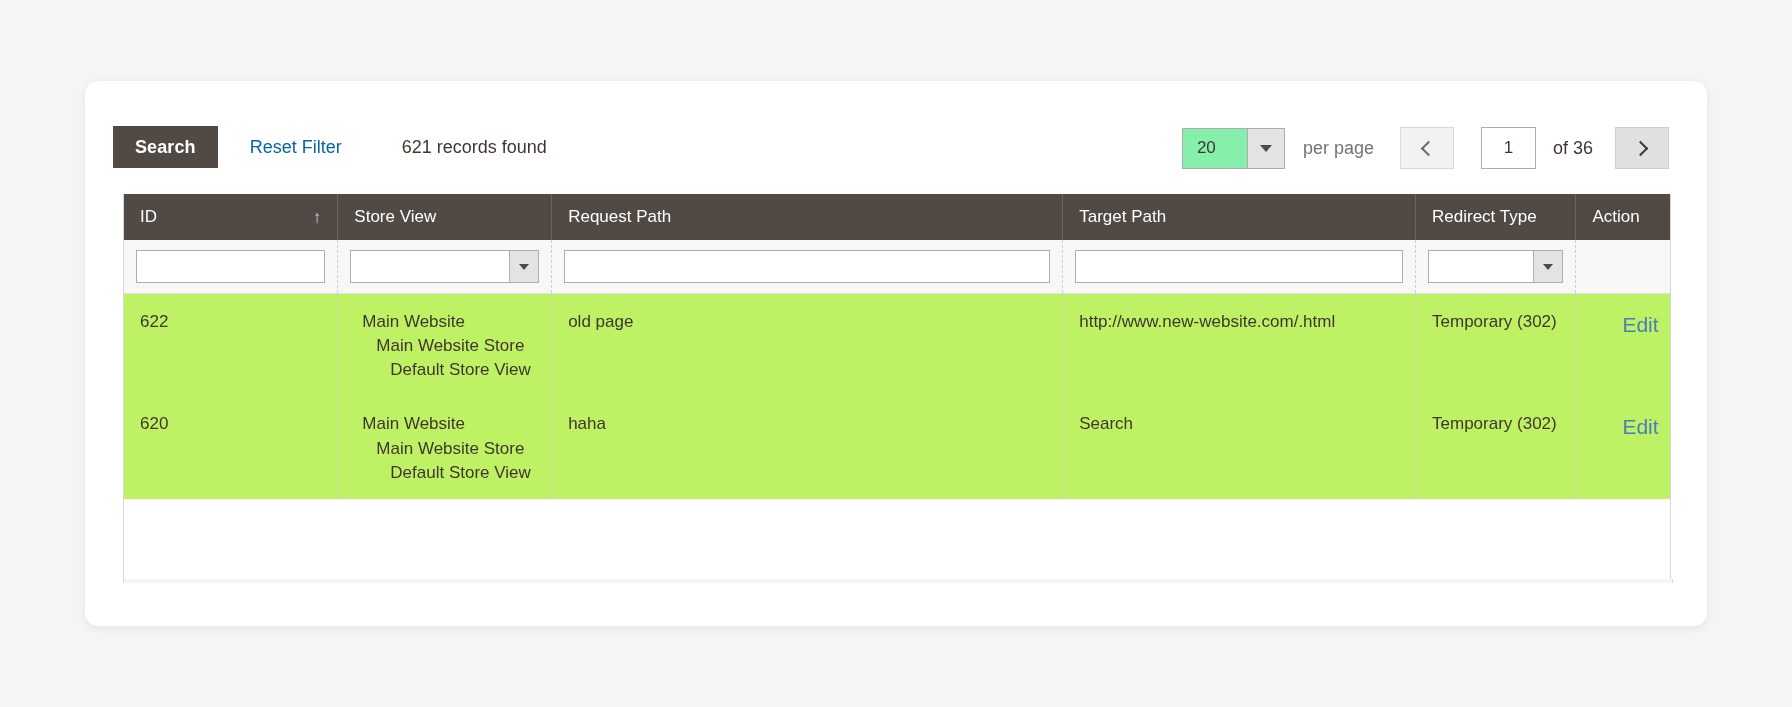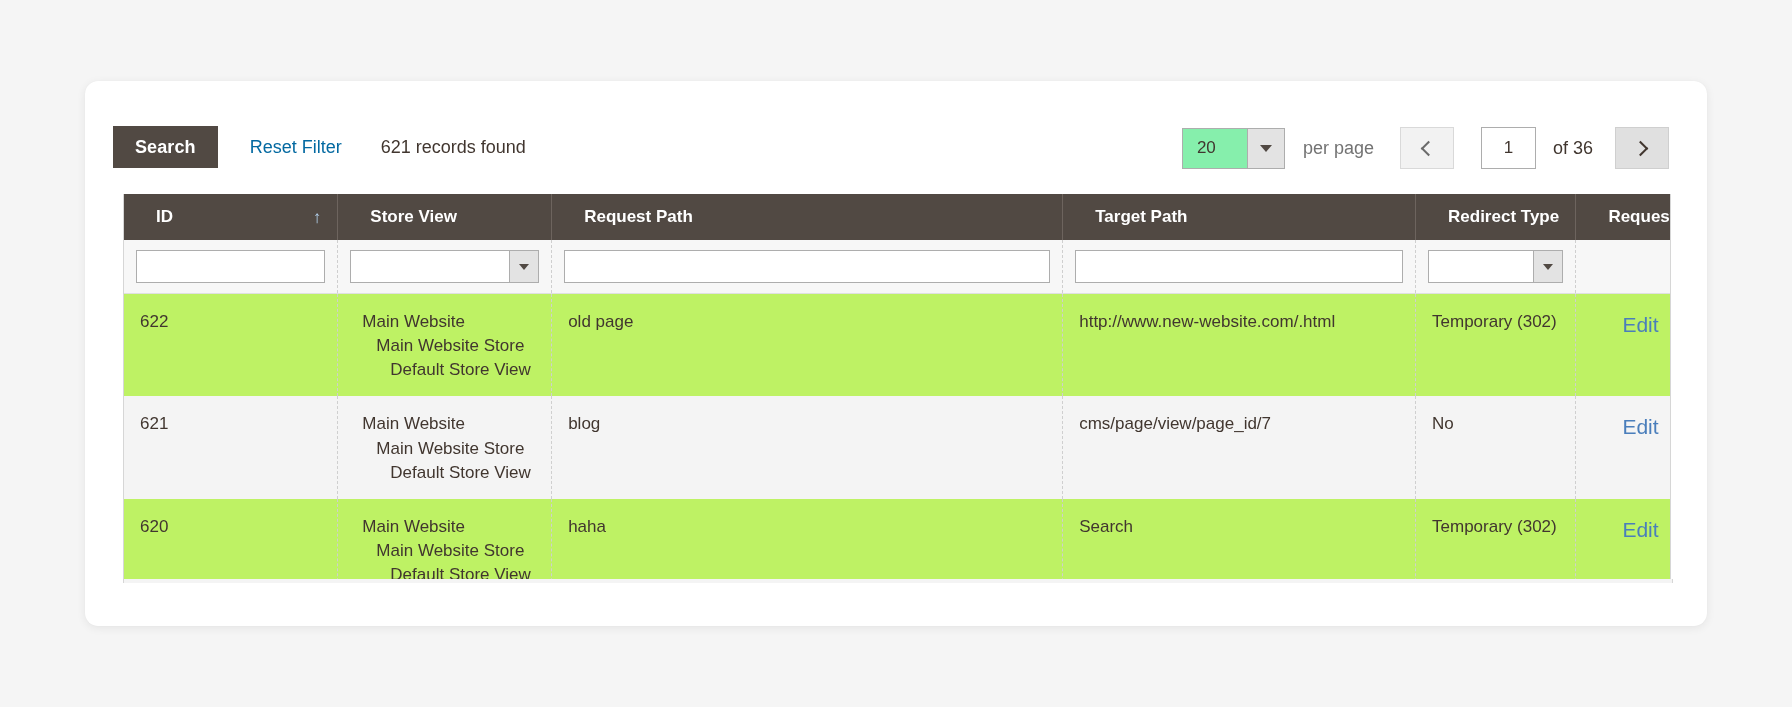--- a/index.html
+++ b/index.html
@@ -70,21 +70,21 @@
     font-size: 18px;
     margin-left: 32px;
     text-decoration: none;
     cursor: pointer;
     font-family: "Liberation Sans", sans-serif;
   }
 
   .records-found {
     color: #41362f;
     font-size: 18px;
-    margin-left: 39px;
+    margin-left: 60px;
     white-space: nowrap;
   }
 
   .toolbar-right {
     position: absolute;
     right: 0;
     top: 0;
     display: flex;
     align-items: center;
     height: 44px;
@@ -191,23 +191,23 @@
   table.grid {
     width: 1546px;
     border-collapse: collapse;
     table-layout: fixed;
   }
 
   table.grid thead th {
     background: #514943;
     color: #ffffff;
     font-size: 17px;
-    font-weight: bold;
+    font-weight: normal;
     text-align: left;
-    padding: 13px 32px;
+    padding: 13px 16px;
     height: 41px;
     border-right: 1px solid #6d645e;
     position: relative;
     white-space: nowrap;
   }
   table.grid thead th:last-child { border-right: none; }
 
   .sort-arrow {
     position: absolute;
     right: 16px;
@@ -358,21 +358,21 @@
             <th>
               <span>Request Path</span>
             </th>
             <th>
               <span>Target Path</span>
             </th>
             <th>
               <span>Redirect Type</span>
             </th>
             <th>
-              <span>Request</span>
+              <span>Action</span>
             </th>
           </tr>
         </thead>
 
         <tbody>
           <tr class="filter-row">
             <td>
               <input class="filter-input" type="text" value="" style="">
             </td>
             <td>
@@ -412,46 +412,30 @@
               </span>
             </td>
             <td>old page</td>
             <td>http://www.new-website.com/.html</td>
             <td>Temporary (302)</td>
             <td>
               <a class="edit-link">Edit</a>
             </td>
           </tr>
 
-          <tr class="odd">
-            <td class="col-id">621</td>
+
+          <tr class="even">
+            <td class="col-id">620</td>
             <td>
               <span class="store-tree">
                 <span class="lvl0">Main Website</span>
                 <span class="lvl1">Main Website Store</span>
                 <span class="lvl2">Default Store View</span>
               </span>
             </td>
-            <td>blog</td>
-            <td>cms/page/view/page_id/7</td>
-            <td>No</td>
-            <td>
-              <a class="edit-link">Edit</a>
-            </td>
-          </tr>
-
-          <tr class="even">
-            <td class="col-id">620</td>
-            <td>
-              <span class="store-tree">
-                <span class="lvl0">Main Website</span>
-                <span class="lvl1">Main Website Store</span>
-                <span class="lvl2">Default Store View</span>
-              </span>
-            </td>
             <td>haha</td>
             <td>Search</td>
             <td>Temporary (302)</td>
             <td>
               <a class="edit-link">Edit</a>
             </td>
           </tr>
         </tbody>
       </table>
     </div>

